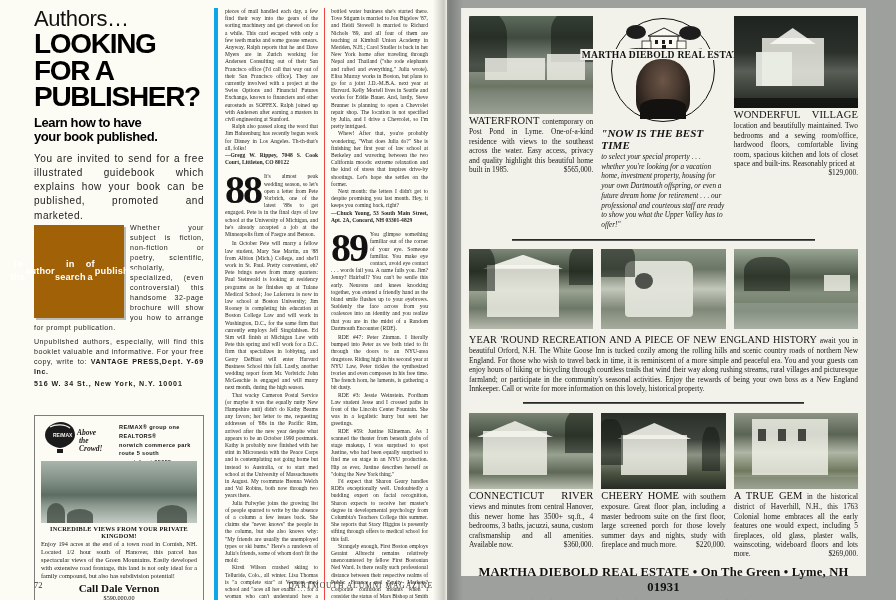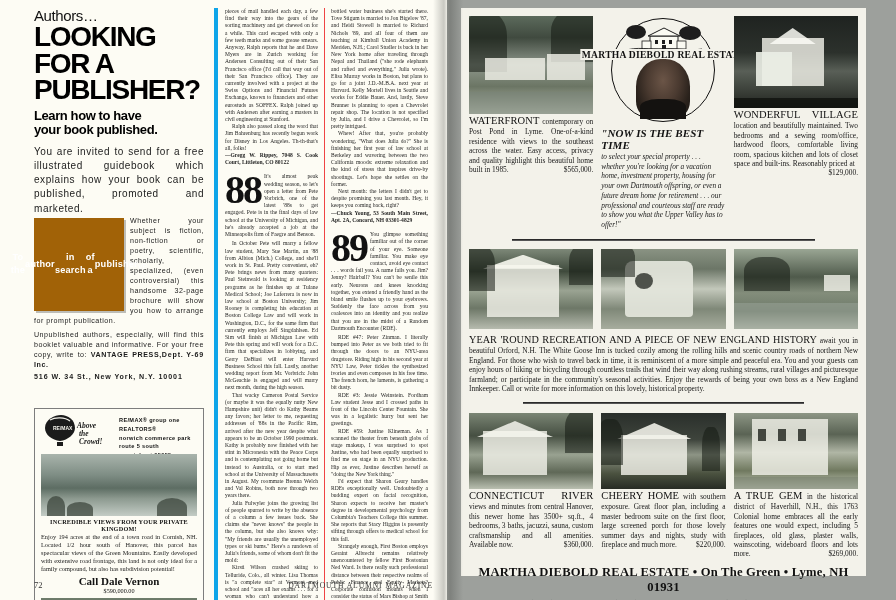--- a/index.html
+++ b/index.html
@@ -30,21 +30,21 @@
 
   .ad-col { width: 180px; flex: 0 0 180px; padding-right: 10px; }
   .news-col { width: 110px; flex: 0 0 110px; padding: 0 6px; }
   .news-col.first { border-left: 4px solid #0ea5e9; padding-left: 7px; }
   .news-col.second { border-left: 1px solid #ef4444; }
 
   
   .vp-ad { }
   .vp-authors {
     font-family: "Liberation Sans", sans-serif;
-    font-size: 15px; color: #111; letter-spacing: -0.4px; line-height: 1;
+    font-size: 22px; color: #111; letter-spacing: -0.4px; line-height: 1;
     margin-bottom: 1px;
   }
   .vp-head {
     font-family: "Liberation Sans", sans-serif;
     font-weight: bold; font-size: 28px; line-height: 0.95;
     letter-spacing: -1.3px; color: #000; margin: 0 0 5px 0;
   }
   .vp-sub {
     font-family: "Liberation Sans", sans-serif;
     font-weight: bold; font-size: 13px; line-height: 1.12;

